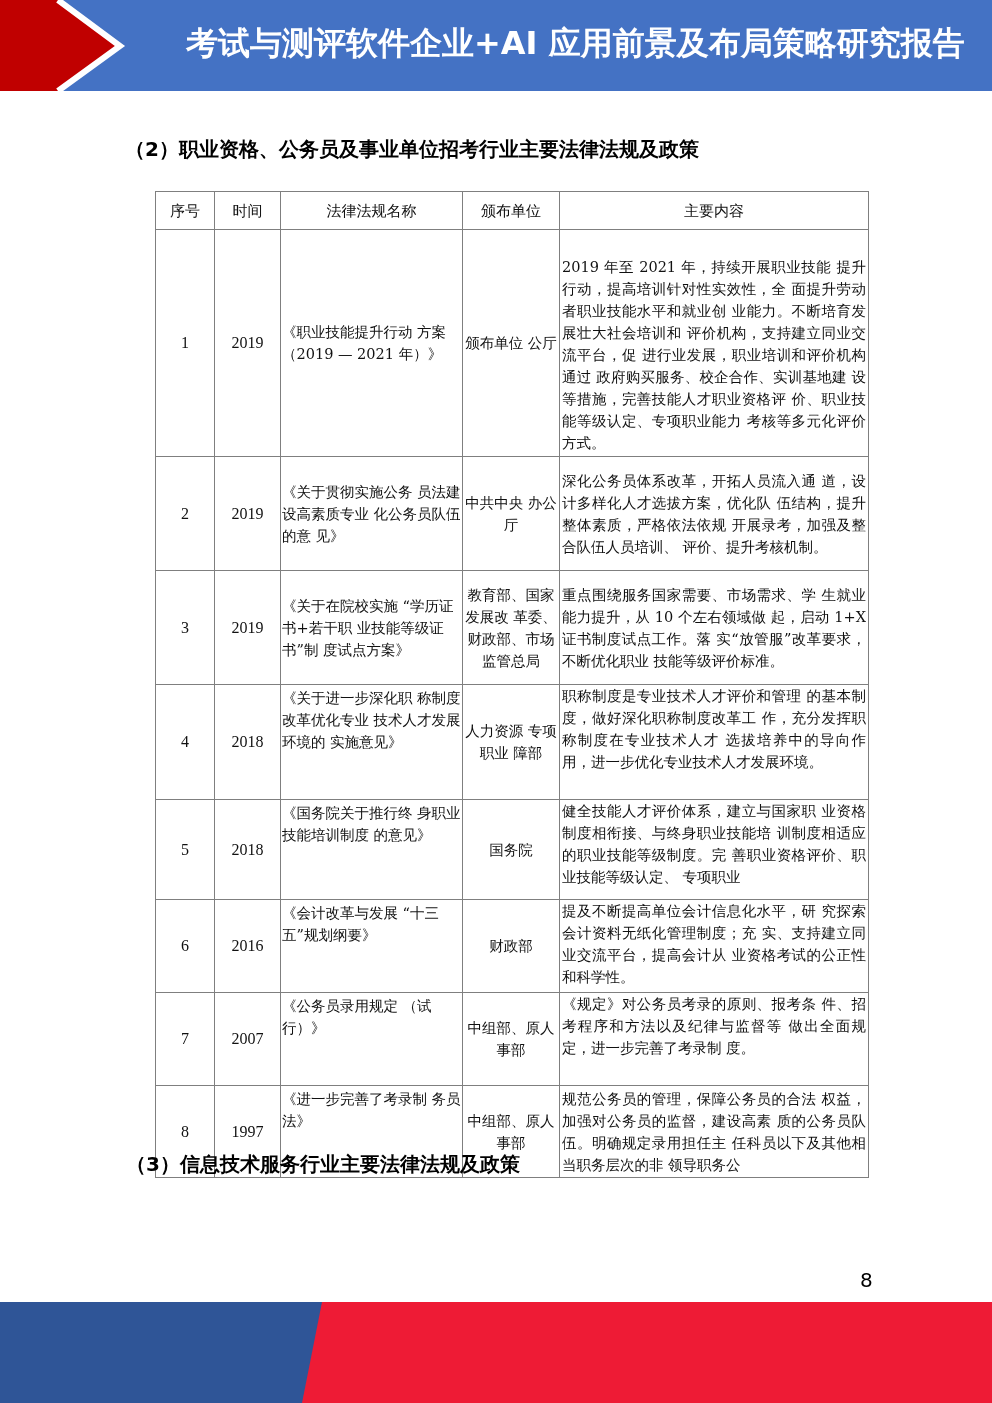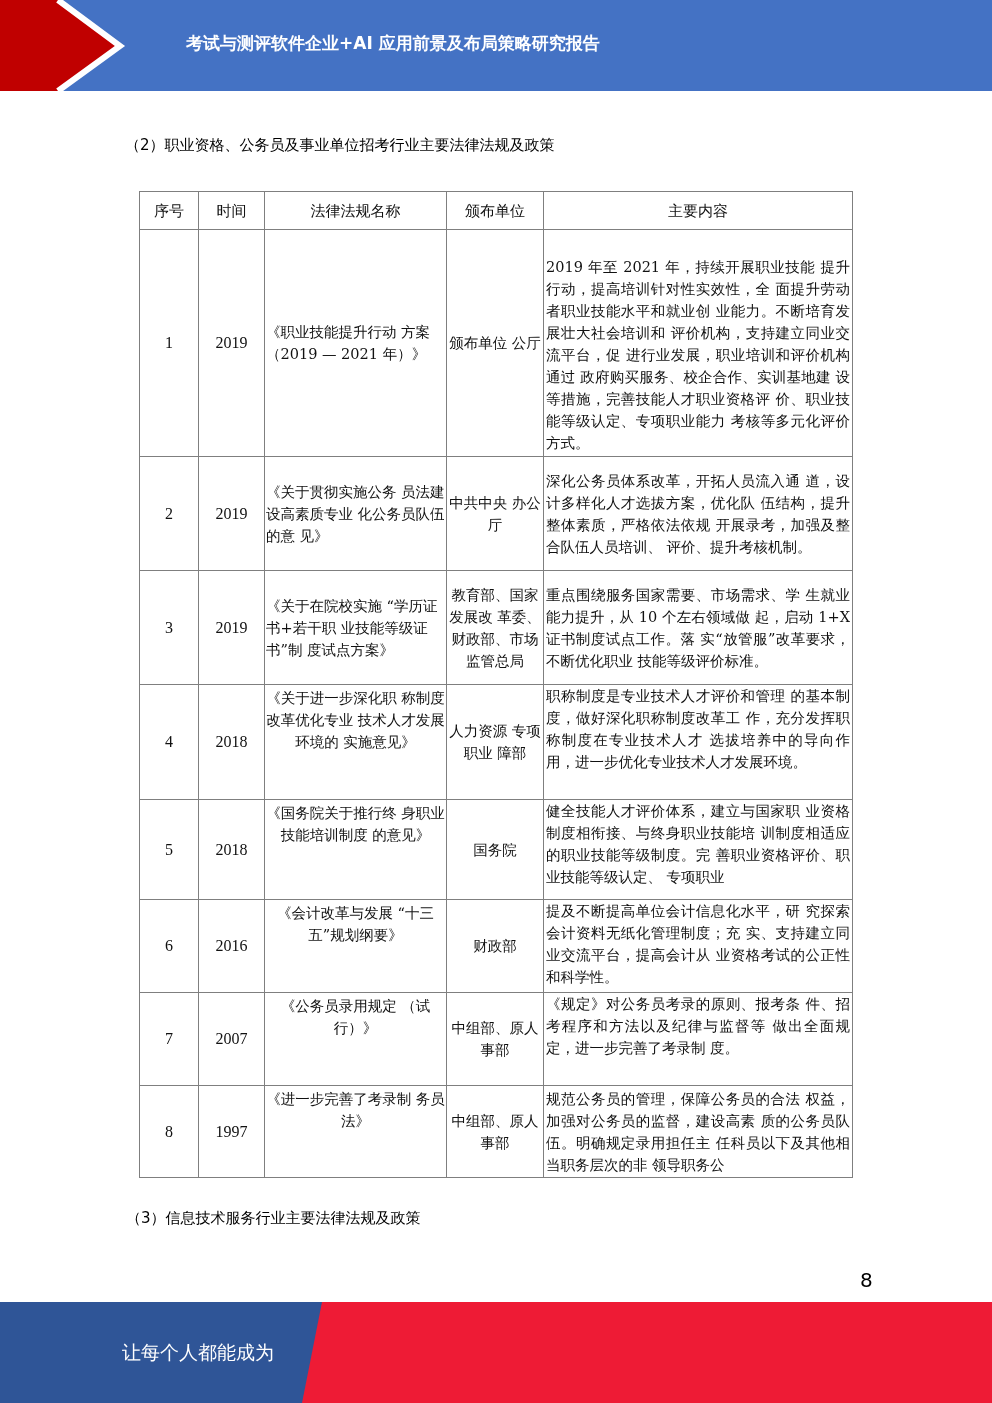--- a/index.html
+++ b/index.html
@@ -2,35 +2,35 @@
 <html><head>
   <meta charset="utf-8">
   <style>
     * { box-sizing: border-box; margin: 0; padding: 0; }
     html, body { width: 992px; height: 1403px; background: #ffffff; overflow: hidden; }
     body { position: relative; font-family: "DejaVu Serif", "Liberation Serif", serif; color: #111; }
 
     
     .header { position: absolute; left: 0; top: 0; width: 992px; height: 91px; background: #4472c4; overflow: hidden; }
     .header svg { position: absolute; left: 0; top: 0; }
-    .header-title { position: absolute; left: 186px; top: 0; height: 83px; line-height: 87px; font-family: "DejaVu Sans", "Liberation Sans", sans-serif; font-weight: bold; font-size: 17px; color: #ffffff; letter-spacing: 0px; white-space: nowrap; }
+    .header-title { position: absolute; left: 186px; top: 0; height: 83px; line-height: 87px; font-family: "DejaVu Sans", "Liberation Sans", sans-serif; font-weight: bold; font-size: 32px; color: #ffffff; letter-spacing: 0px; white-space: nowrap; }
 
     
-    .section-heading { position: absolute; font-family: "DejaVu Sans", "Liberation Sans", sans-serif; font-weight: normal; font-size: 15px; color: #000; white-space: nowrap; }
+    .section-heading { position: absolute; font-family: "DejaVu Sans", "Liberation Sans", sans-serif; font-weight: bold; font-size: 20px; color: #000; white-space: nowrap; }
     .h2 { left: 125px; top: 136px; }
-    .h3 { left: 126px; top: 1209px; text-align: right; }
+    .h3 { left: 126px; top: 1151px; text-align: right; }
 
     
     table.laws { position: absolute; left: 139px; top: 191px; width: 713px; border-collapse: collapse; table-layout: fixed; font-size: 14.5px; line-height: 22px; }
     table.laws td, table.laws th { border: 1px solid #7f7f7f; vertical-align: middle; }
-    table.laws { border-top: 1.5px solid #000; border-bottom: 1.5px solid #000; border-left: 1.5px solid #000; border-right: 1.5px solid #000; }
+    table.laws { border-top: 1.5px solid #000; border-bottom: 1.5px solid #000; border-left: 1.5px solid #000; border-right: 1.5px solid #000; margin-left: 16px; }
     table.laws th { height: 38px; font-family: "DejaVu Sans", "Liberation Sans", sans-serif; font-weight: normal; font-size: 15px; text-align: center; }
     td.c-no, td.c-year { text-align: center; font-family: "Liberation Serif", "DejaVu Serif", serif; font-size: 16px; }
     td.c-name { text-align: left; padding: 0 1px; vertical-align: middle; }
-    td.c-name.top { vertical-align: top; padding-top: 2px; text-align: center; }
+    td.c-name.top { vertical-align: top; padding-top: 2px; }
     td.c-issuer { text-align: center; padding: 0 1px; }
     td.c-content { text-align: justify; padding: 0 2px 0 2px; overflow: hidden; }
     td.c-content.top { vertical-align: top; }
 
     
     .page-number { position: absolute; left: 860px; top: 1268px; font-family: "DejaVu Sans", "Liberation Sans", sans-serif; font-size: 20px; color: #000; }
 
     
     .footer { position: absolute; left: 0; top: 1302px; width: 992px; height: 101px; overflow: hidden; }
     .footer svg { position: absolute; left: 0; top: 0; }
@@ -129,14 +129,13 @@
 
 <div class="section-heading h3">（3）信息技术服务行业主要法律法规及政策</div>
 
 <div class="page-number">8</div>
 
 <div class="footer">
   <svg width="992" height="101">
     <rect x="0" y="0" width="992" height="101" fill="#ee1b35"></rect>
     <polygon points="0,0 322,0 302,101 0,101" fill="#2f5597"></polygon>
   </svg>
-  <div class="footer-left">让每个人都能成为</div>
 </div>
 
 </body></html>

